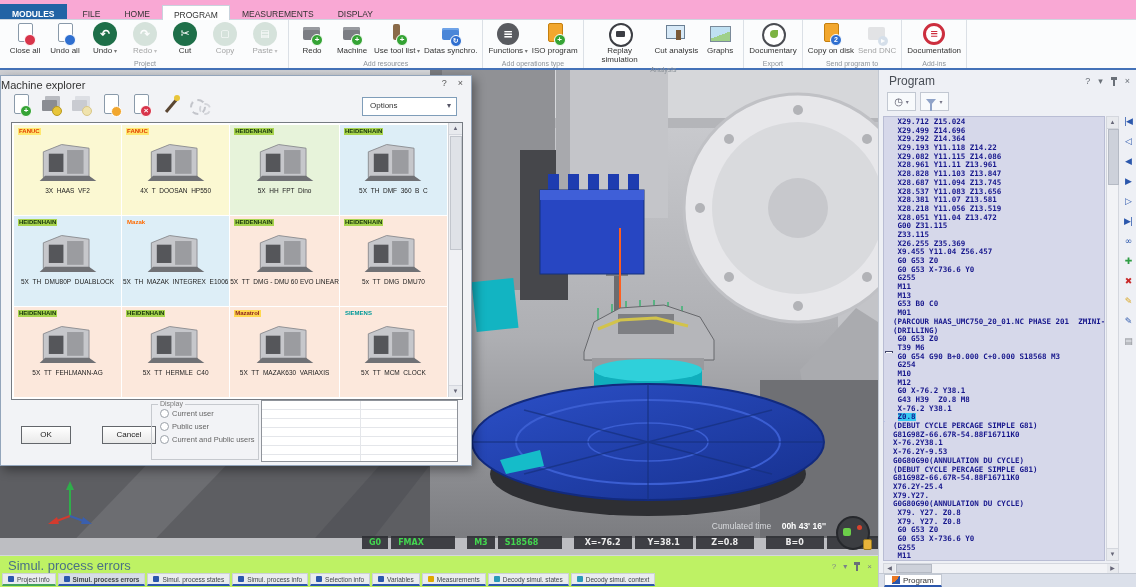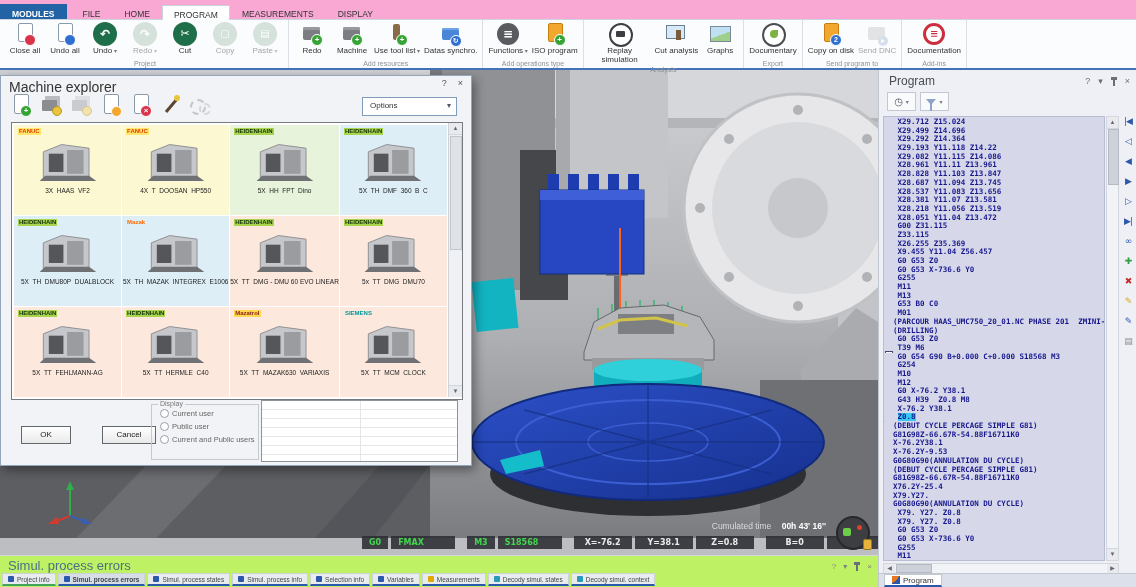--- a/index.html
+++ b/index.html
@@ -56,21 +56,21 @@
   .grn{color:#43d64f}.wht{color:#ececec;min-width:44px;text-align:center}.wide{min-width:50px;text-align:left}.gap{margin-left:9px}
   .vp-time{position:absolute;right:52px;top:451px;font-size:8.5px;color:#d8dadd;white-space:nowrap}
   .vp-time b{color:#fff;margin-left:8px;font-weight:bold}
   .vp-state{position:absolute;right:8px;top:446px;width:30px;height:30px;border-radius:50%;background:#3c3e42;border:2px solid #26282c}
   .st-green{position:absolute;left:5px;top:10px;width:8px;height:8px;background:#6ccf4a;border-radius:2px}
   .st-red{position:absolute;right:6px;top:7px;width:5px;height:5px;background:#d8432e;border-radius:50%}
   .st-lock{position:absolute;right:-4px;bottom:-2px;width:7px;height:9px;background:#e8b33a;border:1px solid #9a7a20;border-radius:2px}
   .triad{position:absolute;left:46px;top:406px}
   
   .dialog{position:absolute;left:0;top:75px;width:470px;height:389px;background:#f2f3f6;border:1px solid #93a5bb;box-shadow:3px 4px 10px rgba(0,0,0,.4);z-index:10}
-  .dlg-title{position:absolute;left:8px;top:3px;font-size:14px;color:#333}
+  .dlg-title{position:absolute;left:0;top:3px;font-size:11px;color:#333}
   .dlg-hicons{position:absolute;right:8px;top:2px;display:flex;gap:11px;font-size:9px;color:#555}
   .dlg-hicons span{cursor:pointer}
   .dlg-toolbar{position:absolute;left:8px;top:17px;display:flex;gap:6px}
   .dic{width:24px;height:24px;position:relative;cursor:pointer}
   [data-dicon="create-machine-icon"]::before{content:"";position:absolute;left:5px;top:1px;width:13px;height:18px;border-radius:2px;background:#fff;border:1px solid #8a9aaa}
   [data-dicon="create-machine-icon"]::after{content:"+";position:absolute;right:1px;bottom:0;width:10px;height:10px;border-radius:50%;background:#35a435;border:1px solid #fff;color:#fff;font:bold 8px/10px "Liberation Sans";text-align:center}
   [data-dicon="edit-machine-icon"]::before{content:"";position:absolute;left:3px;top:7px;width:15px;height:11px;background:#8a8c92;box-shadow:3px -4px 0 #b9bbc1;border-radius:1px}
   [data-dicon="edit-machine-icon"]::after{content:"";position:absolute;right:1px;bottom:1px;width:8px;height:8px;border-radius:50%;background:#e8c53a;border:1px solid #b99a20}
   [data-dicon="duplicate-machine-icon"]::before{content:"";position:absolute;left:3px;top:7px;width:15px;height:11px;background:#c9cbd1;box-shadow:3px -4px 0 #dddfe4;border-radius:1px}
   [data-dicon="duplicate-machine-icon"]::after{content:"";position:absolute;right:1px;bottom:1px;width:8px;height:8px;border-radius:50%;background:#f0e3ad;border:1px solid #d9c788}

